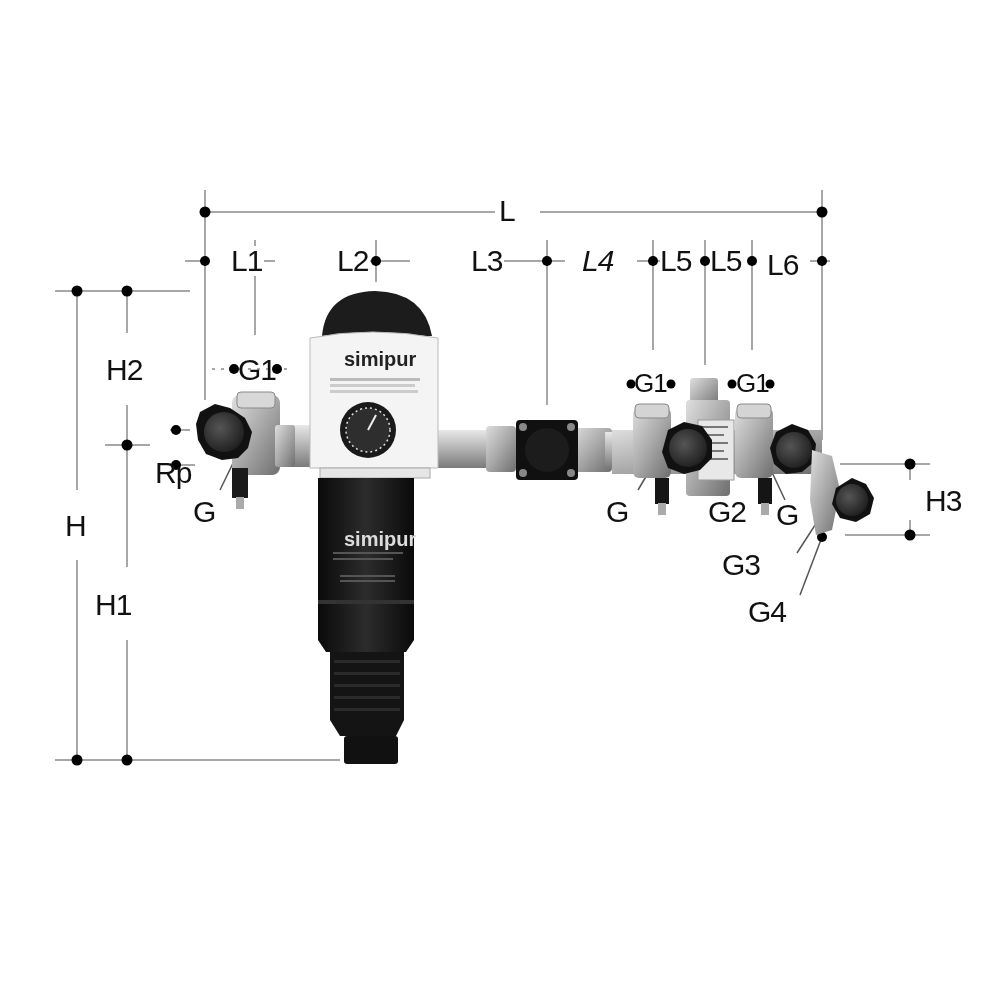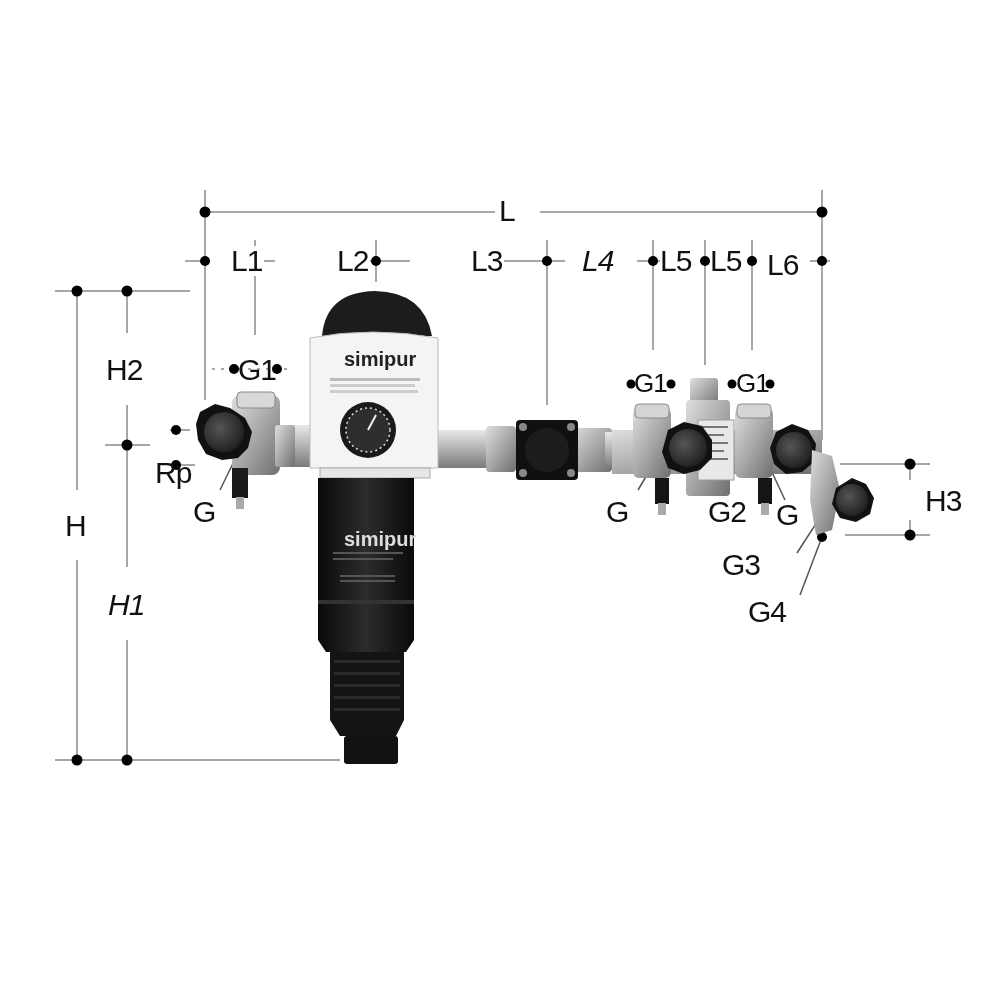--- a/index.html
+++ b/index.html
@@ -212,21 +212,21 @@
 <div class="lbl" style="left:497px;top:196px;">L</div>
 <div class="lbl" style="left:229px;top:246px;">L1</div>
 <div class="lbl" style="left:296px;top:246px;margin-left:39px;">L2</div>
 <div class="lbl" style="left:469px;top:246px;">L3</div>
 <div class="lbl" style="left:580px;top:246px;font-style:italic;">L4</div>
 <div class="lbl nobg" style="left:658px;top:246px;">L5</div>
 <div class="lbl nobg" style="left:708px;top:246px;">L5</div>
 <div class="lbl" style="left:765px;top:250px;">L6</div>
 <div class="lbl" style="left:104px;top:355px;">H2</div>
 <div class="lbl" style="left:63px;top:511px;">H</div>
-<div class="lbl" style="left:106px;top:590px;font-style:italic;">H1</div>
+<div class="lbl" style="left:93px;top:590px;">H1</div>
 <div class="lbl" style="left:887px;top:486px;margin-left:36px;">H3</div>
 
 <div class="lbl nobg" style="left:236px;top:355px;">G1</div>
 <div class="lbl nobg" style="left:153px;top:430px;margin-top:28px;">Rp</div>
 <div class="lbl nobg" style="left:191px;top:497px;">G</div>
 <div class="lbl nobg" style="left:632px;top:370px;font-size:26px;">G1</div>
 <div class="lbl nobg" style="left:734px;top:370px;font-size:26px;">G1</div>
 <div class="lbl nobg" style="left:604px;top:497px;">G</div>
 <div class="lbl nobg" style="left:678px;top:497px;margin-left:28px;">G2</div>
 <div class="lbl nobg" style="left:774px;top:500px;">G</div>

